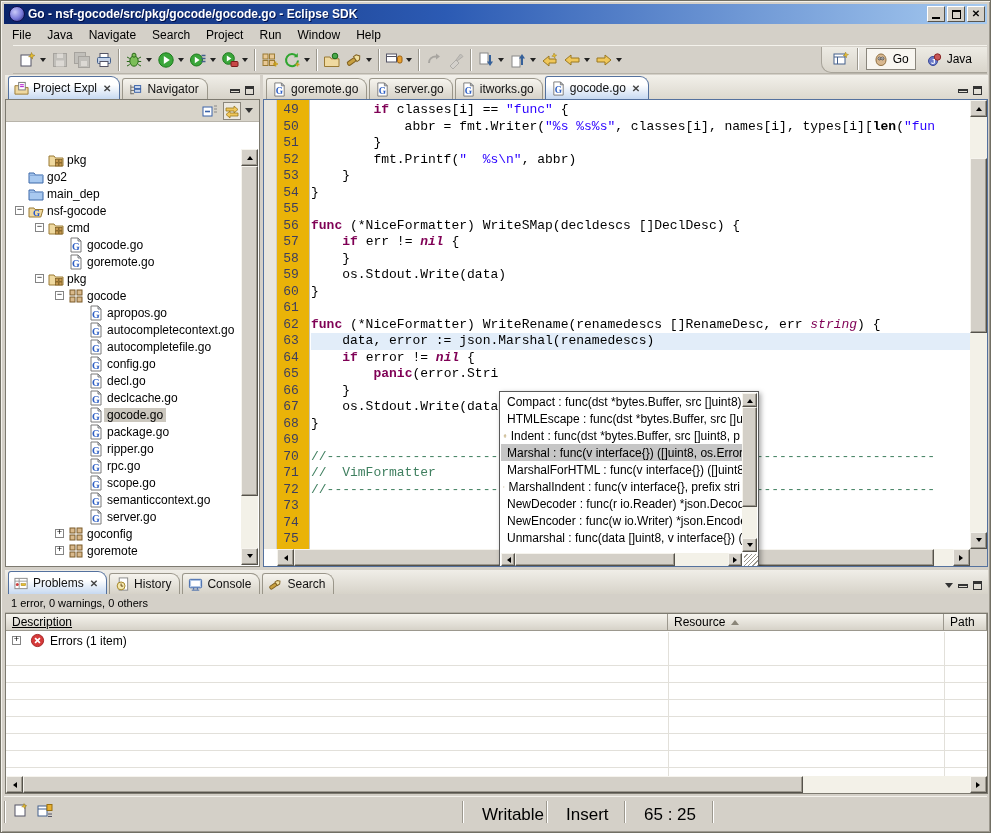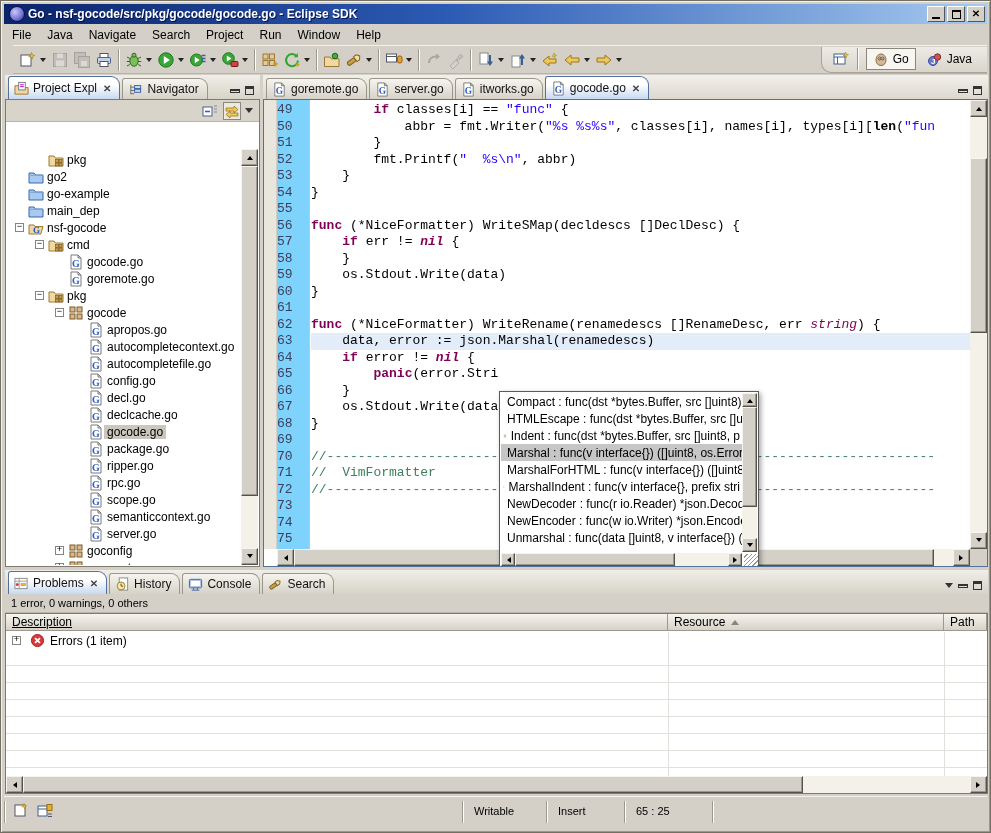--- a/index.html
+++ b/index.html
@@ -60,22 +60,22 @@
           box-shadow:inset -1px -1px 0 #9C988E;display:flex;align-items:center;justify-content:center;}
   .sb-thumb{position:absolute;background:#D4D0C8;border:1px solid;border-color:#F6F4EE #55524B #55524B #F6F4EE;box-shadow:inset -1px -1px 0 #9C988E;}
   .tri{width:0;height:0;border:3px solid transparent;}
   .tri.up{border-bottom:4px solid #000;margin-top:-2px;}
   .tri.dn{border-top:4px solid #000;margin-bottom:-2px;}
   .tri.lf{border-right:4px solid #000;margin-left:-2px;}
   .tri.rt{border-left:4px solid #000;margin-right:-2px;}
   
   .ed-body{position:absolute;left:0;right:0;top:24px;bottom:0;border:1px solid #54719E;background:#fff;overflow:hidden;}
   .annot-ruler{position:absolute;left:0;top:0;bottom:17px;width:13px;background:#E9E6DD;border-right:1px solid #D2CFC6;}
-  .gutter{position:absolute;left:13px;top:0;bottom:17px;width:33px;background:#7dd3fc;border-right:1px solid #C9C6BC;
-          font-family:"Liberation Mono",monospace;font-size:13px;color:#3E3E5E;text-align:left;padding:2px 4px 0 0;}
+  .gutter{position:absolute;left:13px;top:0;bottom:17px;width:33px;background:#eab308;border-right:1px solid #C9C6BC;
+          font-family:"Liberation Mono",monospace;font-size:13px;color:#3E3E5E;text-align:center;padding:2px 4px 0 0;}
   .gutter div{height:16.5px;line-height:16.5px;}
   .codearea{position:absolute;left:47px;top:0;right:17px;bottom:17px;overflow:hidden;padding-top:2px;}
   .cline{height:16.5px;line-height:16.5px;white-space:pre;font-family:"Liberation Mono",monospace;font-size:13px;color:#000;}
   .cline.current{background:#E2EDF9;}
   .k{color:#7F0055;font-weight:bold;}
   .ki{color:#7F0055;font-weight:bold;font-style:italic;}
   .ti{color:#7F0055;font-style:italic;}
   .s{color:#2A00FF;}
   .b{font-weight:bold;}
   .c{color:#3F7F5F;}
@@ -95,21 +95,21 @@
            background:linear-gradient(#F6F4EE,#D6D2C8);border-bottom:1px solid #9C988E;}
   .gcol{padding:1px 6px;border-right:1px solid #9C988E;display:flex;align-items:center;gap:6px;}
   .sortasc{width:0;height:0;border:4px solid transparent;border-bottom:5px solid #8A8578;margin-top:-4px;}
   .grow1{position:absolute;left:0;right:0;top:18px;height:17px;display:flex;align-items:center;font-size:12px;gap:5px;padding-left:6px;}
   .gridlines{position:absolute;left:0;right:0;top:35px;bottom:17px;
              background:repeating-linear-gradient(#fff 0 16px,#E2E0DA 16px 17px);}
   .vline{position:absolute;top:18px;bottom:17px;width:1px;background:#E2E0DA;}
   
   .statusbar{position:absolute;left:3px;right:3px;bottom:3px;height:33px;border-top:1px solid #F4F2EC;padding-top:4px;display:flex;align-items:flex-start;}
   .status-sep{width:2px;height:22px;border-left:1px solid #9C988E;border-right:1px solid #FFF;}
-  .status-cell{font-size:11px;color:#000;padding:4px 10px 0 10px;height:22px;}
+  .status-cell{font-size:17px;color:#000;padding:4px 10px 0 18px;height:22px;}
   .trim-icons{display:flex;gap:6px;padding:1px 8px 0 6px;}
   .ic{display:inline-block;}
   .ic svg{display:block;width:100%;height:100%;}
 </style>
 </head>
 <body>
 
 <div class="win">
 
   <div class="titlebar">
@@ -428,30 +428,20 @@
           </div>
           <div class="trow" style="padding-left: 8px;">
             <span style="width: 13px; flex: 0 0 auto;"></span>
             <span class="ic" style="width: 16px; height: 16px;">
               <svg viewBox="0 0 16 16">
                 <path d="M1 4h5l1.5 2H15v8H1z" fill="#A8C9F0" stroke="#3D68A8"></path>
                 <path d="M1 6.3h14" stroke="#7FA3D4"></path>
               </svg>
             </span>
             <span class="tlabel">go2</span>
-          </div>
-          <div class="trow" style="padding-left: 8px;">
-            <span style="width: 13px; flex: 0 0 auto;"></span>
-            <span class="ic" style="width: 16px; height: 16px;">
-              <svg viewBox="0 0 16 16">
-                <path d="M1 4h5l1.5 2H15v8H1z" fill="#A8C9F0" stroke="#3D68A8"></path>
-                <path d="M1 6.3h14" stroke="#7FA3D4"></path>
-              </svg>
-            </span>
-            <span class="tlabel">go-example</span>
           </div>
           <div class="trow" style="padding-left: 8px;">
             <span style="width: 13px; flex: 0 0 auto;"></span>
             <span class="ic" style="width: 16px; height: 16px;">
               <svg viewBox="0 0 16 16">
                 <path d="M1 4h5l1.5 2H15v8H1z" fill="#A8C9F0" stroke="#3D68A8"></path>
                 <path d="M1 6.3h14" stroke="#7FA3D4"></path>
               </svg>
             </span>
             <span class="tlabel">main_dep</span>

